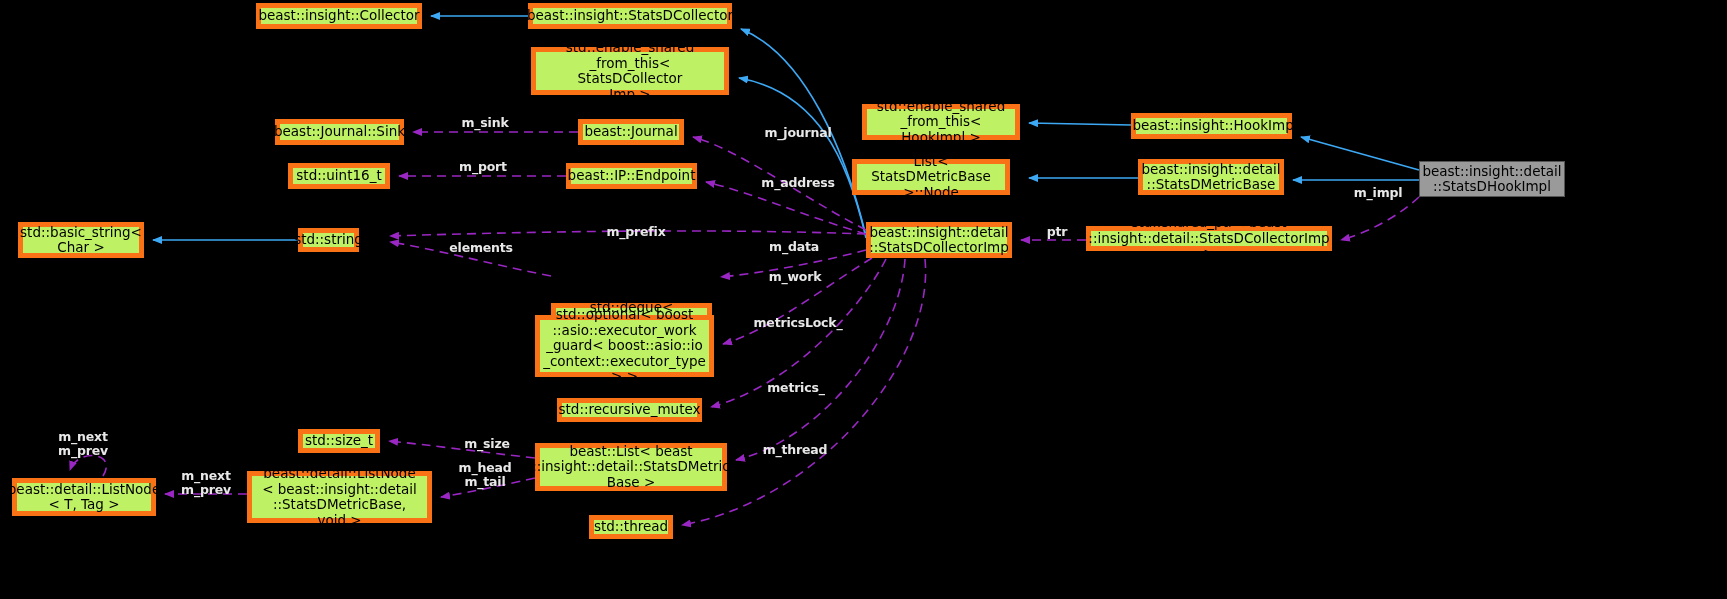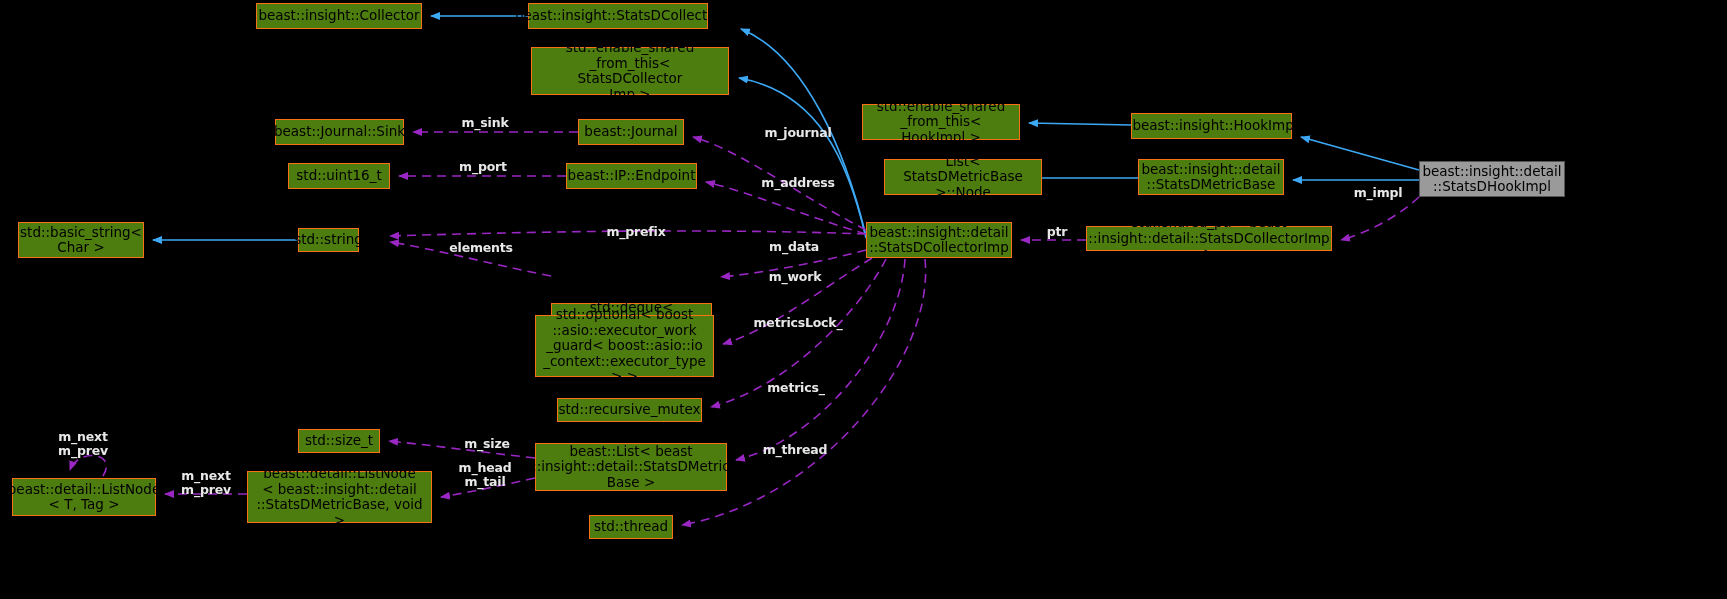--- a/index.html
+++ b/index.html
@@ -7,22 +7,22 @@
     position:relative;
     width:1727px;height:599px;
     background:#000;
     overflow:hidden;
     font-family:"DejaVu Sans","Liberation Sans",sans-serif;
   }
   svg#edges{position:absolute;left:0;top:0;width:1727px;height:599px;}
   .node{
     position:absolute;
     box-sizing:border-box;
-    background:#4d7c0f;
-    border:1px solid #f97316;
+    background:#bef264;
+    border:5px solid #f97316;
     color:#000;
     font-size:13.5px;
     line-height:15.5px;
     text-align:center;
     display:flex;
     align-items:center;
     justify-content:center;
     padding:2px 5px;
     white-space:pre-line;
     z-index:5;
@@ -82,32 +82,32 @@
       <path d="M925,259 C935,360 820,500 682,525"></path>
       <path d="M535,458 C480,452 430,445 389,441"></path>
       <path d="M535,478 C490,488 460,494 441,497"></path>
       <path d="M247,494 L165,494"></path>
       <path d="M103,476 C118,452 78,448 70,470"></path>
     </g>
   </svg>
 
   <div id="nodes-layer">
       <div class="node" style="left: 256px; top: 3px; width: 166px; height: 26px;">beast::insight::Collector</div>
-      <div class="node" style="left: 528px; top: 3px; width: 180px; height: 26px;">beast::insight::StatsDCollector</div>
+      <div class="node" style="left: 528px; top: 3px; width: 204px; height: 26px;">beast::insight::StatsDCollector</div>
       <div class="node" style="left: 531px; top: 47px; width: 198px; height: 48px;">std::enable_shared
 _from_this&lt; StatsDCollector
 Imp &gt;</div>
       <div class="node" style="left: 275px; top: 119px; width: 129px; height: 26px;">beast::Journal::Sink</div>
       <div class="node" style="left: 578px; top: 119px; width: 106px; height: 26px;">beast::Journal</div>
       <div class="node" style="left: 862px; top: 104px; width: 158px; height: 36px;">std::enable_shared
 _from_this&lt; HookImpl &gt;</div>
       <div class="node" style="left: 1131px; top: 113px; width: 161px; height: 26px; padding-left: 12px;">beast::insight::HookImpl</div>
       <div class="node" style="left: 288px; top: 163px; width: 102px; height: 26px;">std::uint16_t</div>
       <div class="node" style="left: 566px; top: 163px; width: 131px; height: 26px;">beast::IP::Endpoint</div>
-      <div class="node" style="left: 884px; top: 159px; width: 158px; height: 36px;">List&lt; StatsDMetricBase
+      <div class="node" style="left: 852px; top: 159px; width: 158px; height: 36px;">List&lt; StatsDMetricBase
 &gt;::Node</div>
       <div class="node" style="left: 1138px; top: 159px; width: 146px; height: 36px;">beast::insight::detail
 ::StatsDMetricBase</div>
       <div class="node focus" style="left: 1419px; top: 161px; width: 146px; height: 36px;">beast::insight::detail
 ::StatsDHookImpl</div>
       <div class="node" style="left: 18px; top: 222px; width: 126px; height: 36px;">std::basic_string&lt;
 Char &gt;</div>
       <div class="node" style="left: 298px; top: 228px; width: 61px; height: 24px;">std::string</div>
       <div class="node" style="left: 866px; top: 222px; width: 146px; height: 36px;">beast::insight::detail
 ::StatsDCollectorImp</div>

